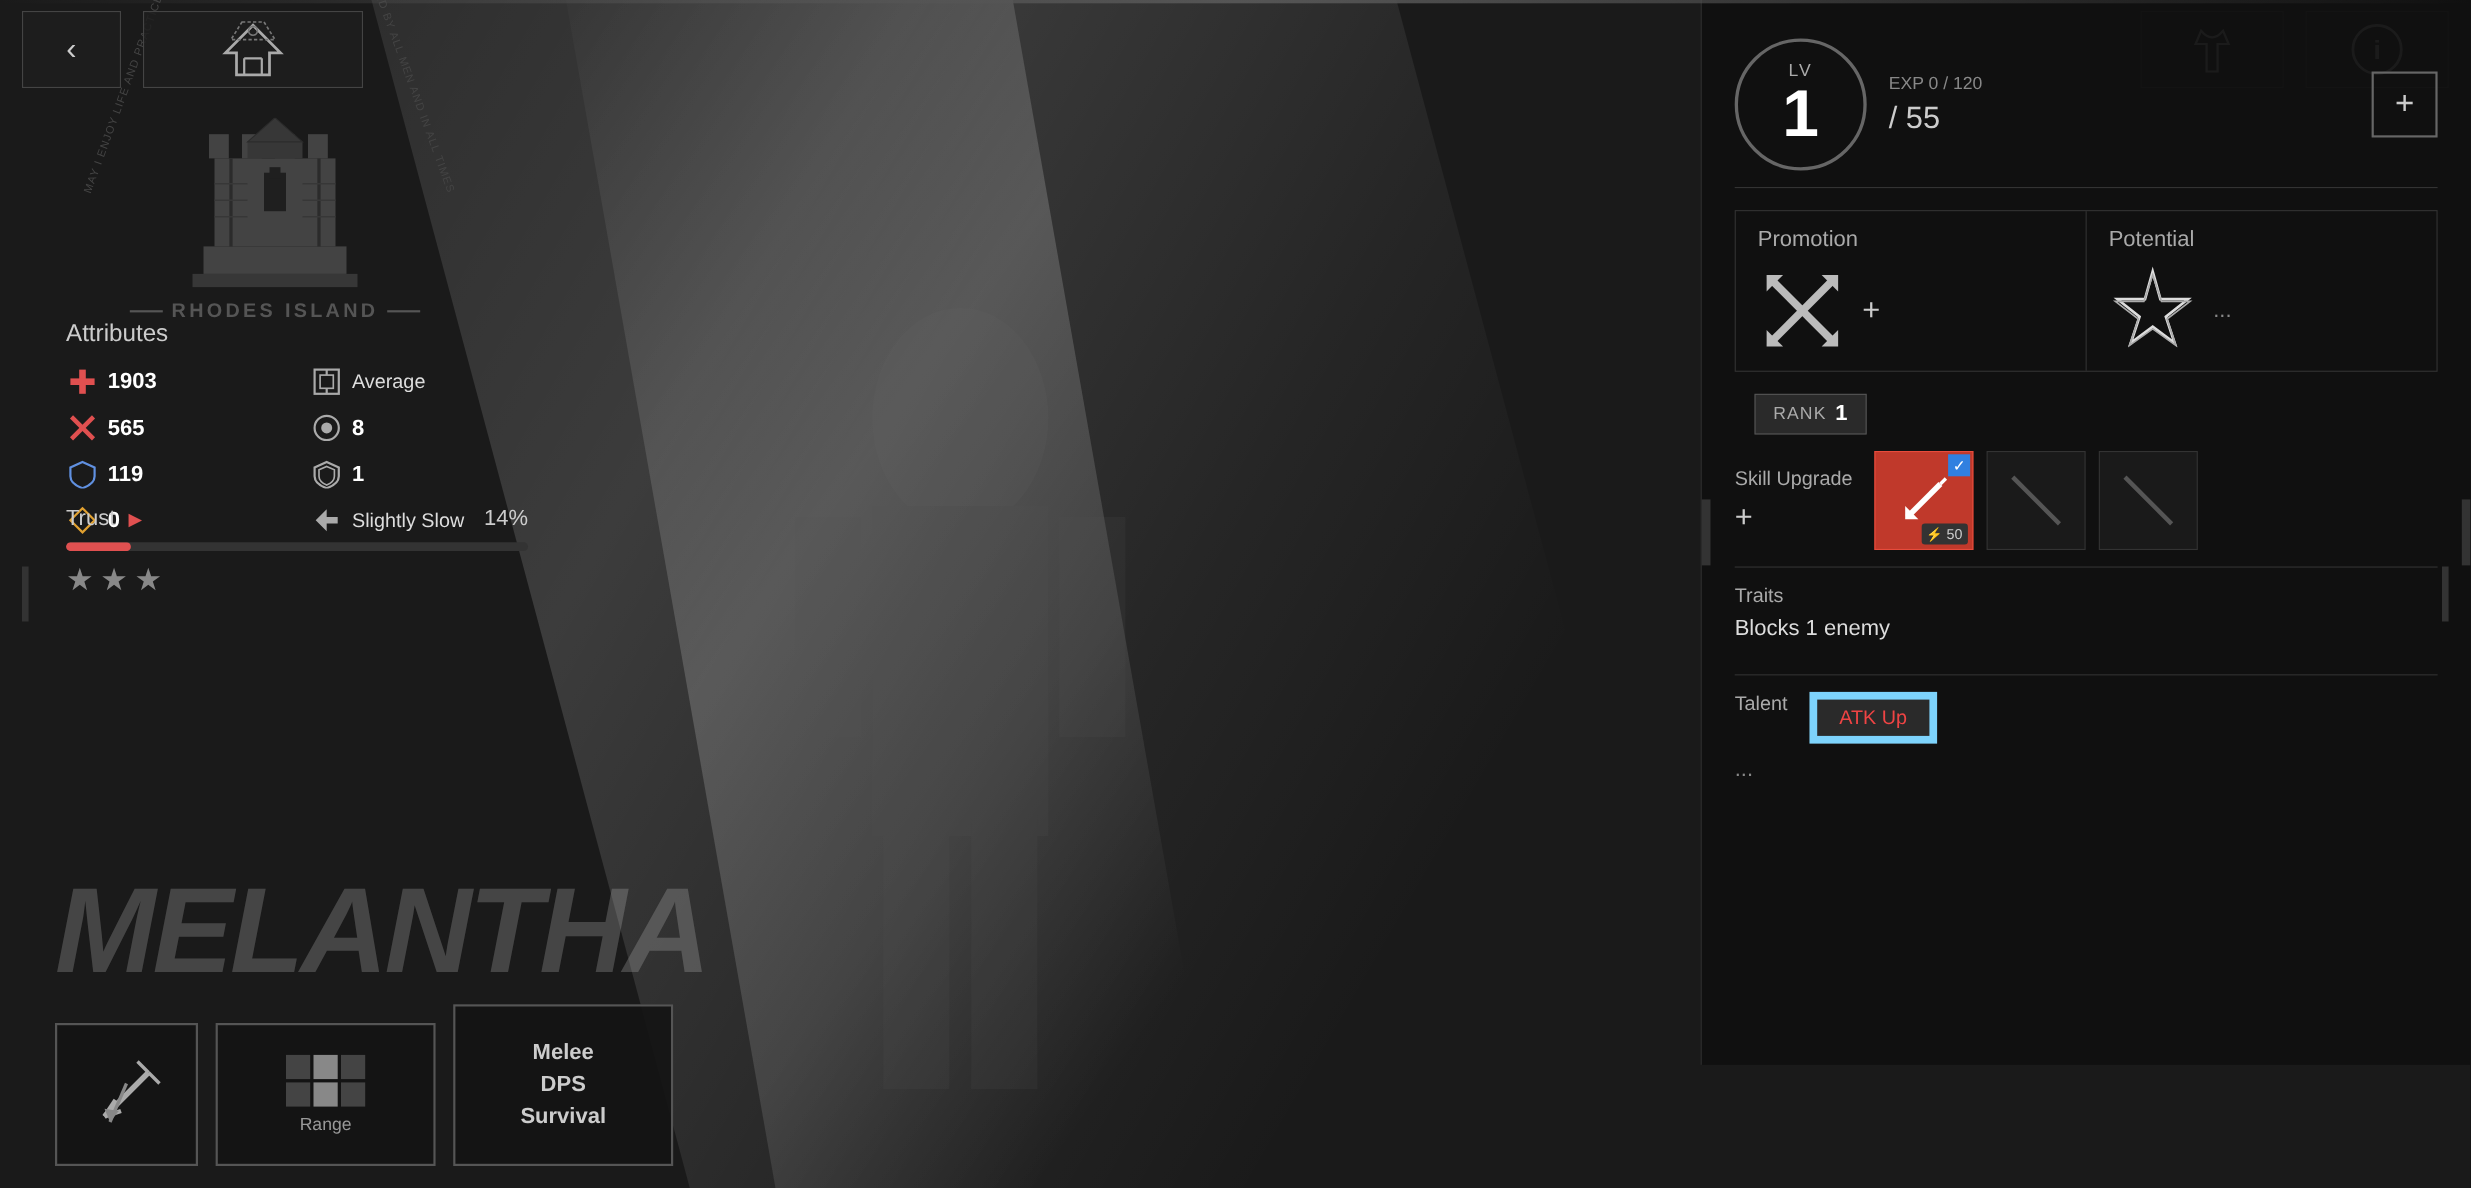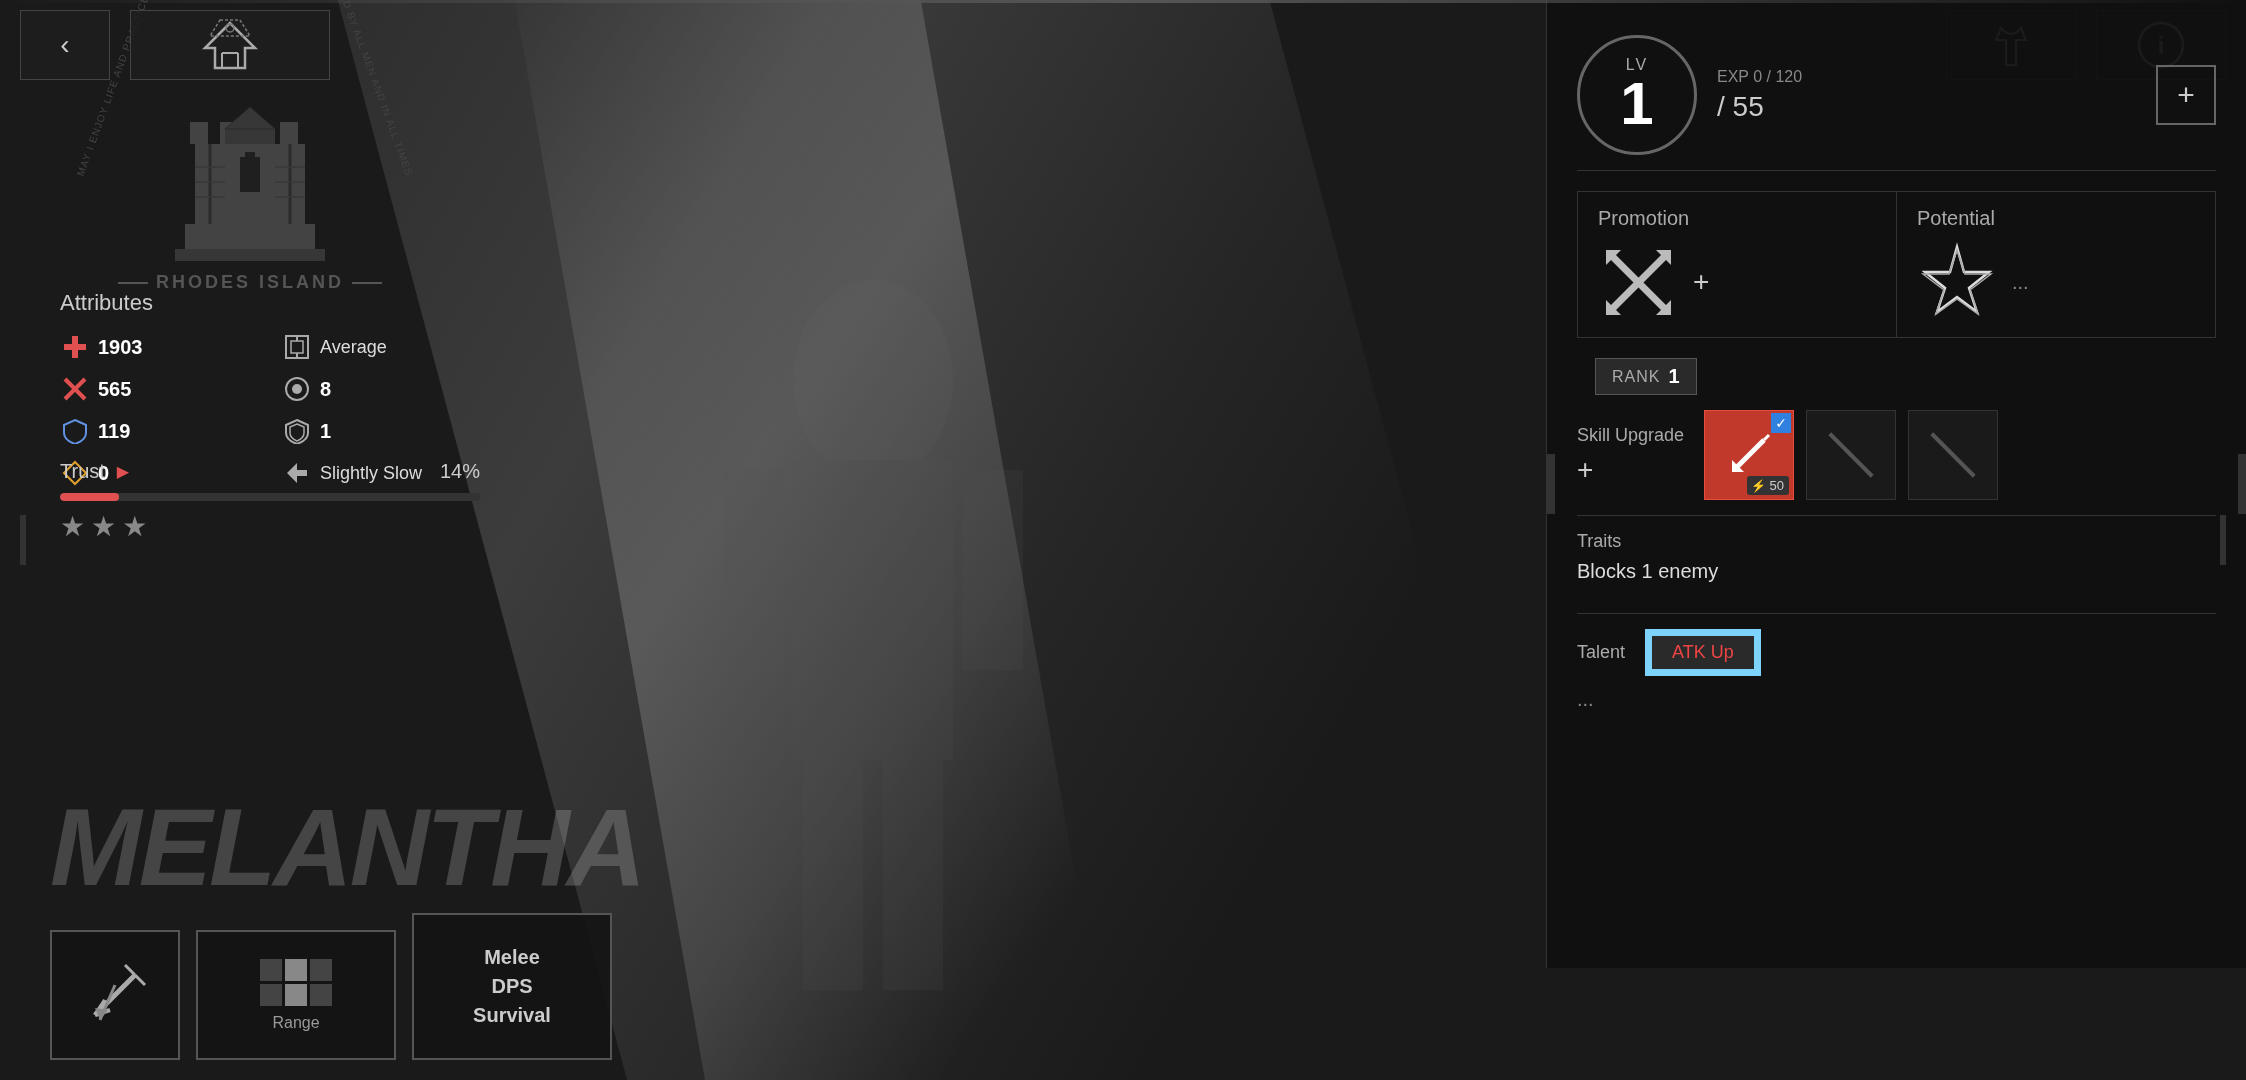--- a/index.html
+++ b/index.html
@@ -611,21 +611,20 @@
 
     
     .talent-section {
       margin: 15px 0;
       padding: 15px 0;
       border-top: 1px solid #333;
     }
 
     .talent-row {
       display: flex;
-      align-items: center;
       gap: 20px;
     }
 
     .talent-label {
       color: #aaa;
       font-size: 18px;
     }
 
     .talent-badge {
       background: #2a2a2a;

